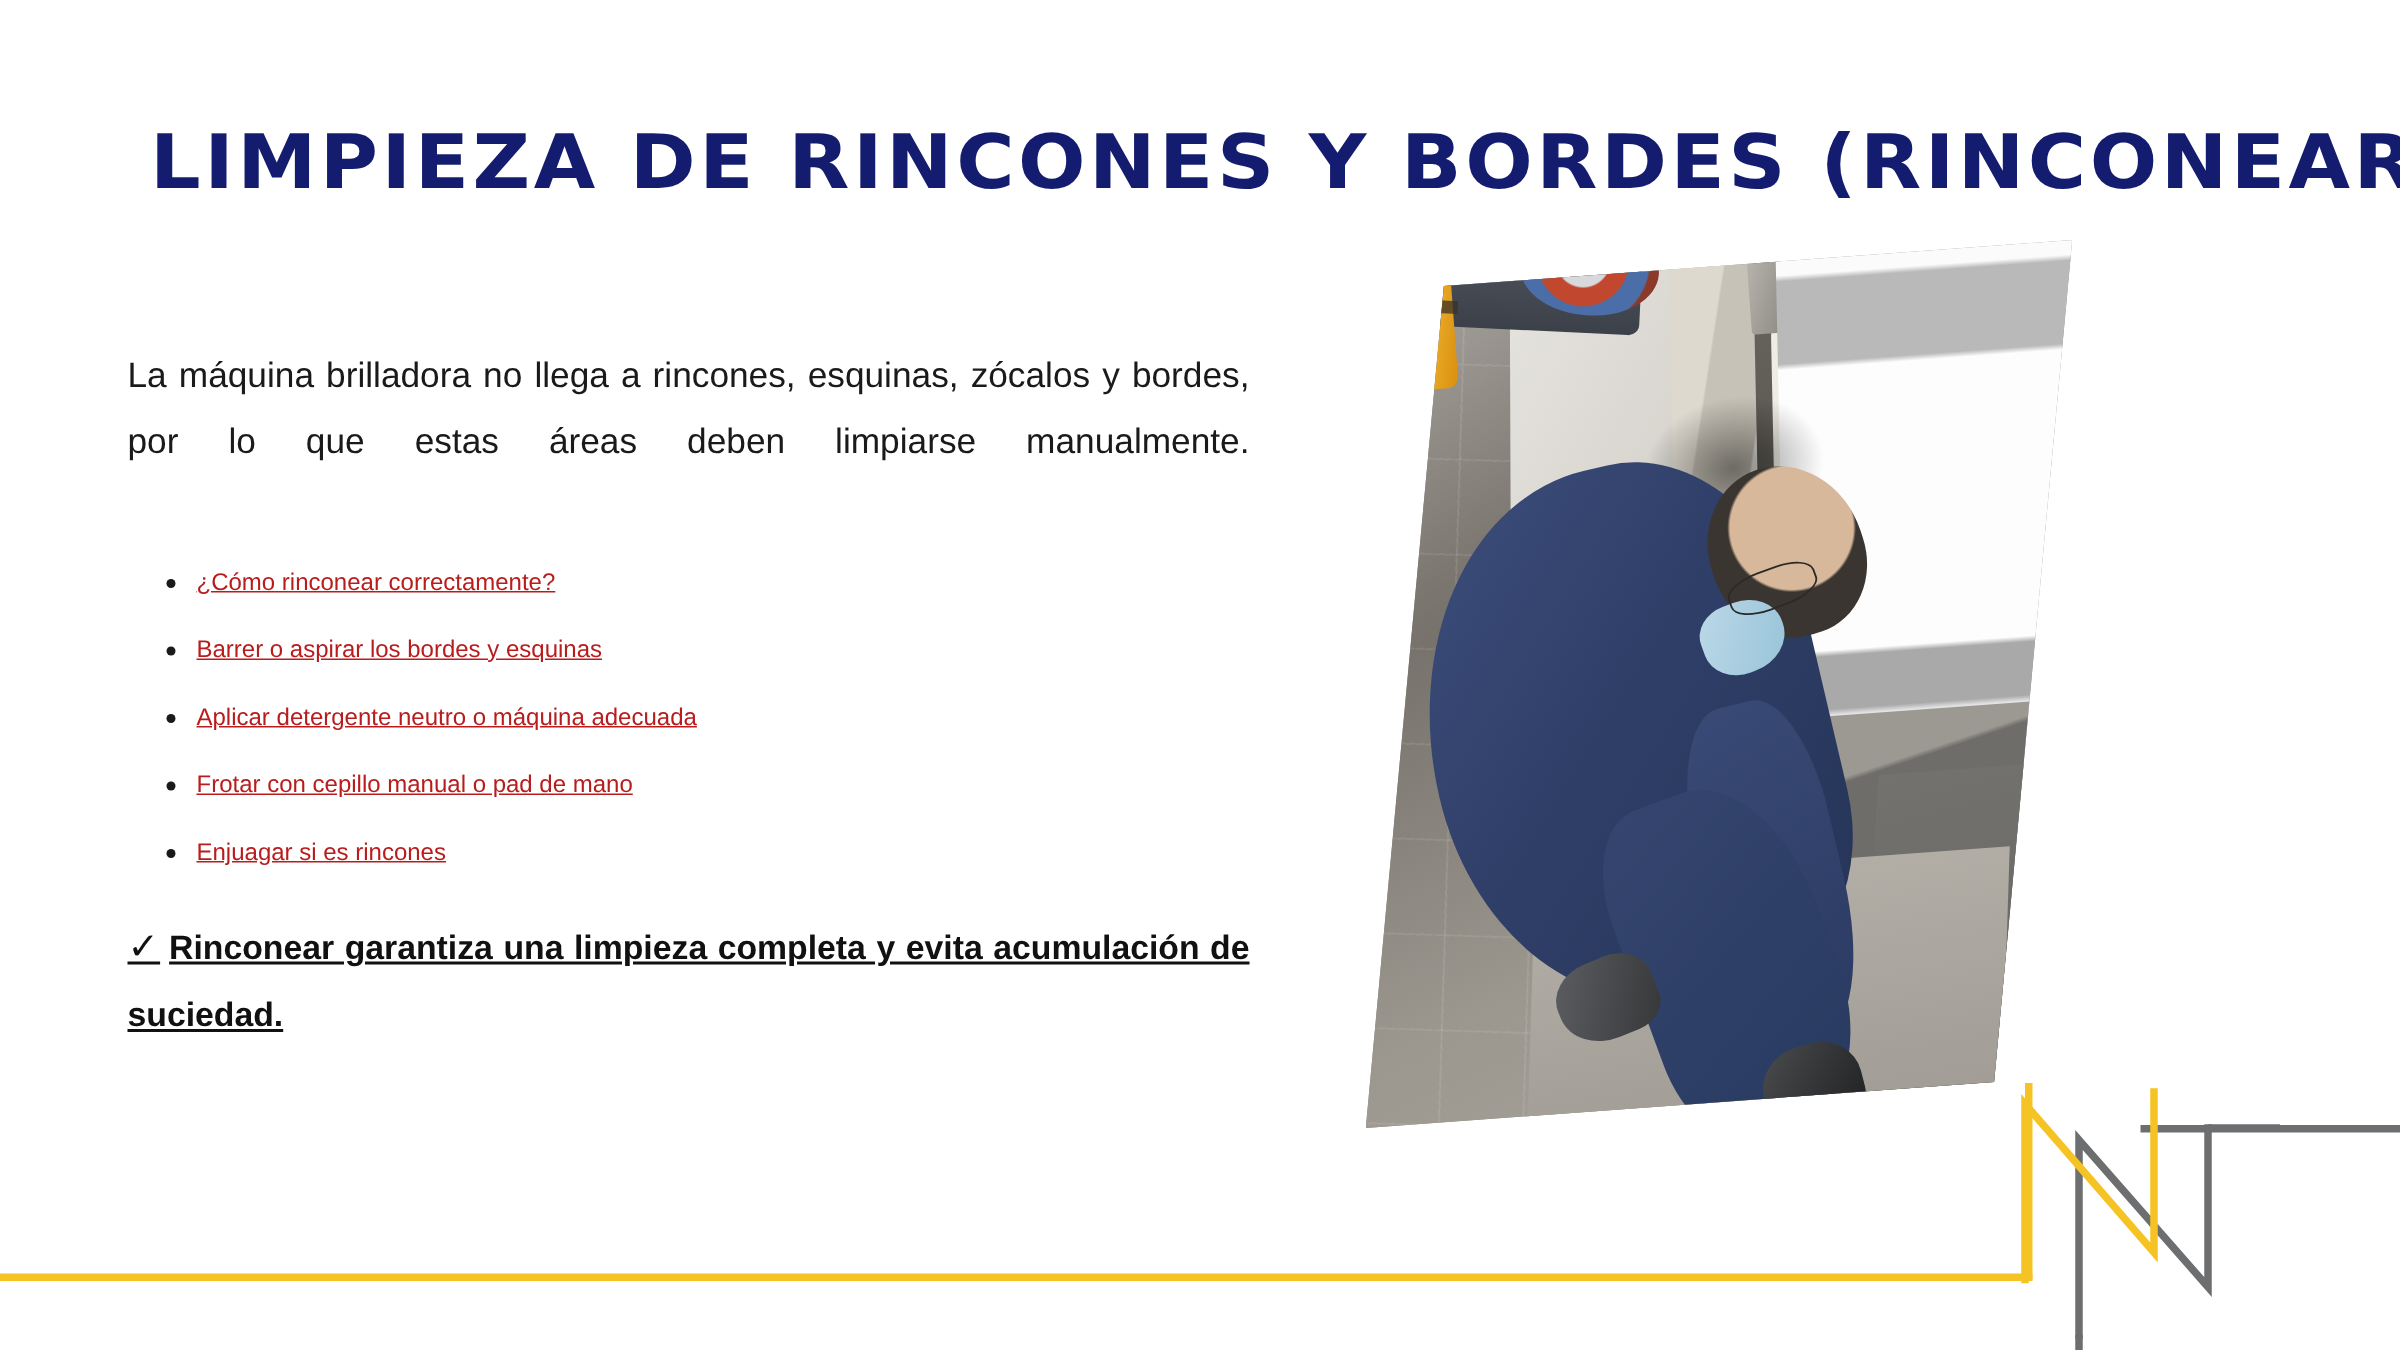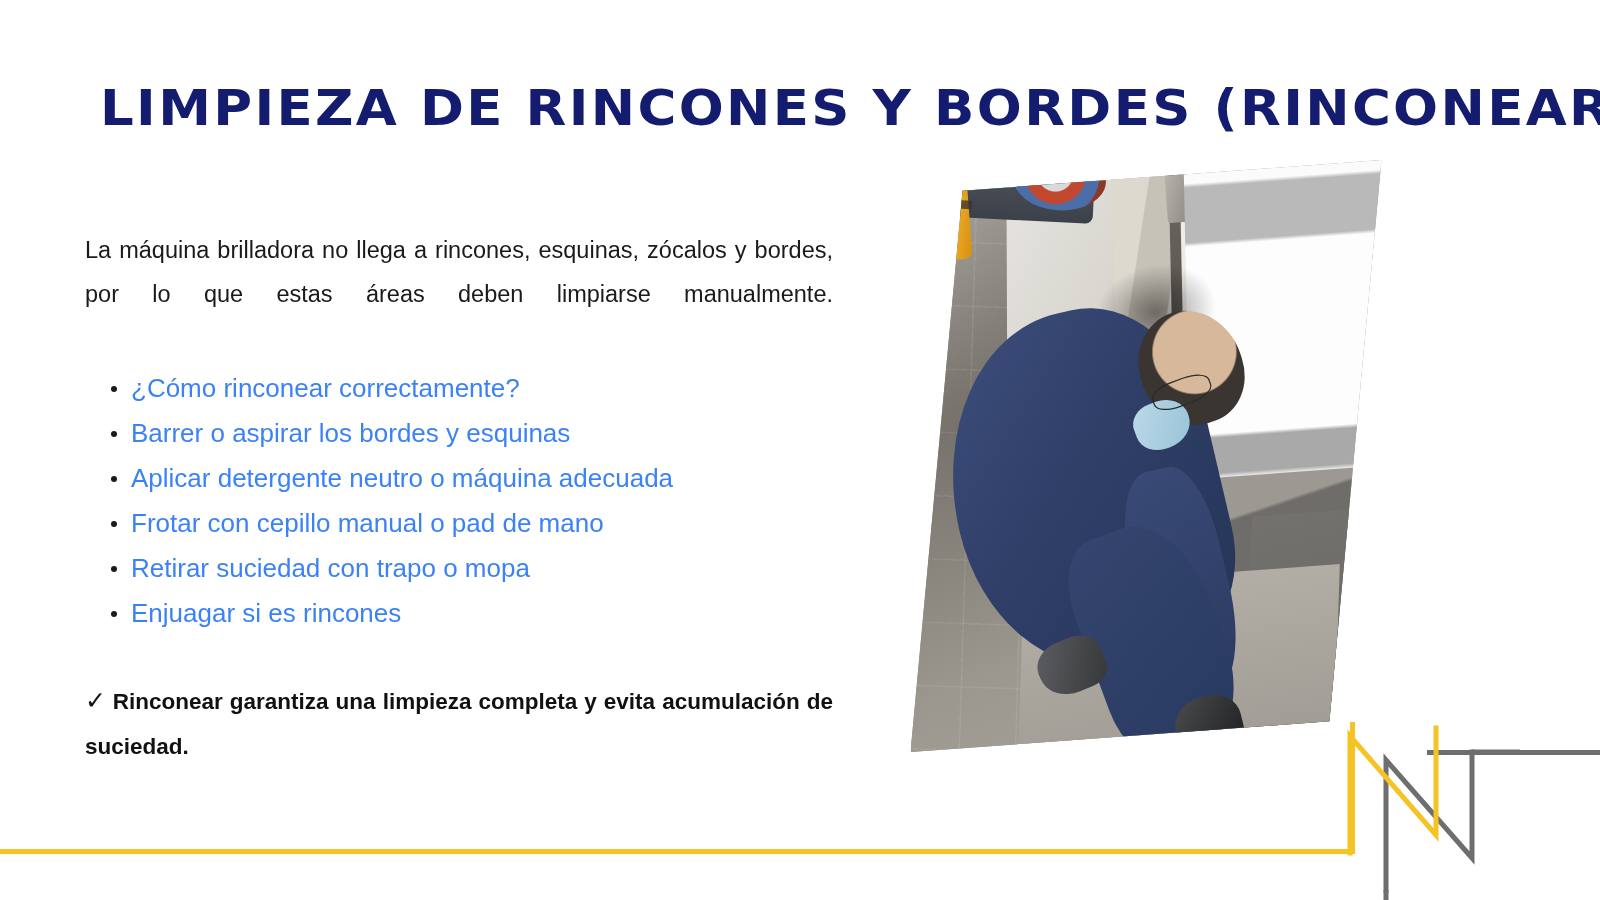--- a/index.html
+++ b/index.html
@@ -49,41 +49,43 @@
   }
   .lead::after { content: ""; display: inline-block; width: 100%; }
 
   ul.bullets {
     margin-top: 6px;
     padding-left: 46px;
     list-style: none;
   }
   ul.bullets li {
     position: relative;
-    font-size: 26px;
+    font-size: 16px;
     line-height: 45px;
-    color: #3b82f6;
+    color: #b91c1c;
+    text-decoration: underline;
   }
   ul.bullets li::before {
     content: "";
     position: absolute;
     left: -20px; top: 20px;
     width: 6px; height: 6px;
     border-radius: 50%;
     background: #1a1a1a;
   }
 
   .conclusion {
-    margin-top: 42px;
+    margin-top: 18px;
     font-size: 22.5px;
     line-height: 45px;
     font-weight: 700;
     color: #111111;
     text-align: justify;
     text-justify: inter-word;
+    text-decoration: underline;
   }
   .conclusion::after { content: ""; display: inline-block; width: 100%; }
   .check {
     font-weight: 400;
     font-size: 25px;
     padding-right: 6px;
   }
 
   
   .photo-wrap {
@@ -286,21 +288,20 @@
 
   <div class="content">
 
     <p class="lead">La máquina brilladora no llega a rincones, esquinas, zócalos y bordes, por lo que estas áreas deben limpiarse manualmente.</p>
 
     <ul class="bullets">
       <li>¿Cómo rinconear correctamente?</li>
       <li>Barrer o aspirar los bordes y esquinas</li>
       <li>Aplicar detergente neutro o máquina adecuada</li>
       <li>Frotar con cepillo manual o pad de mano</li>
-      <li>Retirar suciedad con trapo o mopa</li>
       <li>Enjuagar si es rincones</li>
     </ul>
 
     <p class="conclusion">
       <span class="check">✓</span><span>Rinconear garantiza una limpieza completa y evita acumulación de suciedad.</span>
     </p>
   </div>
 
   <div class="photo-wrap">
     <div class="photo">

